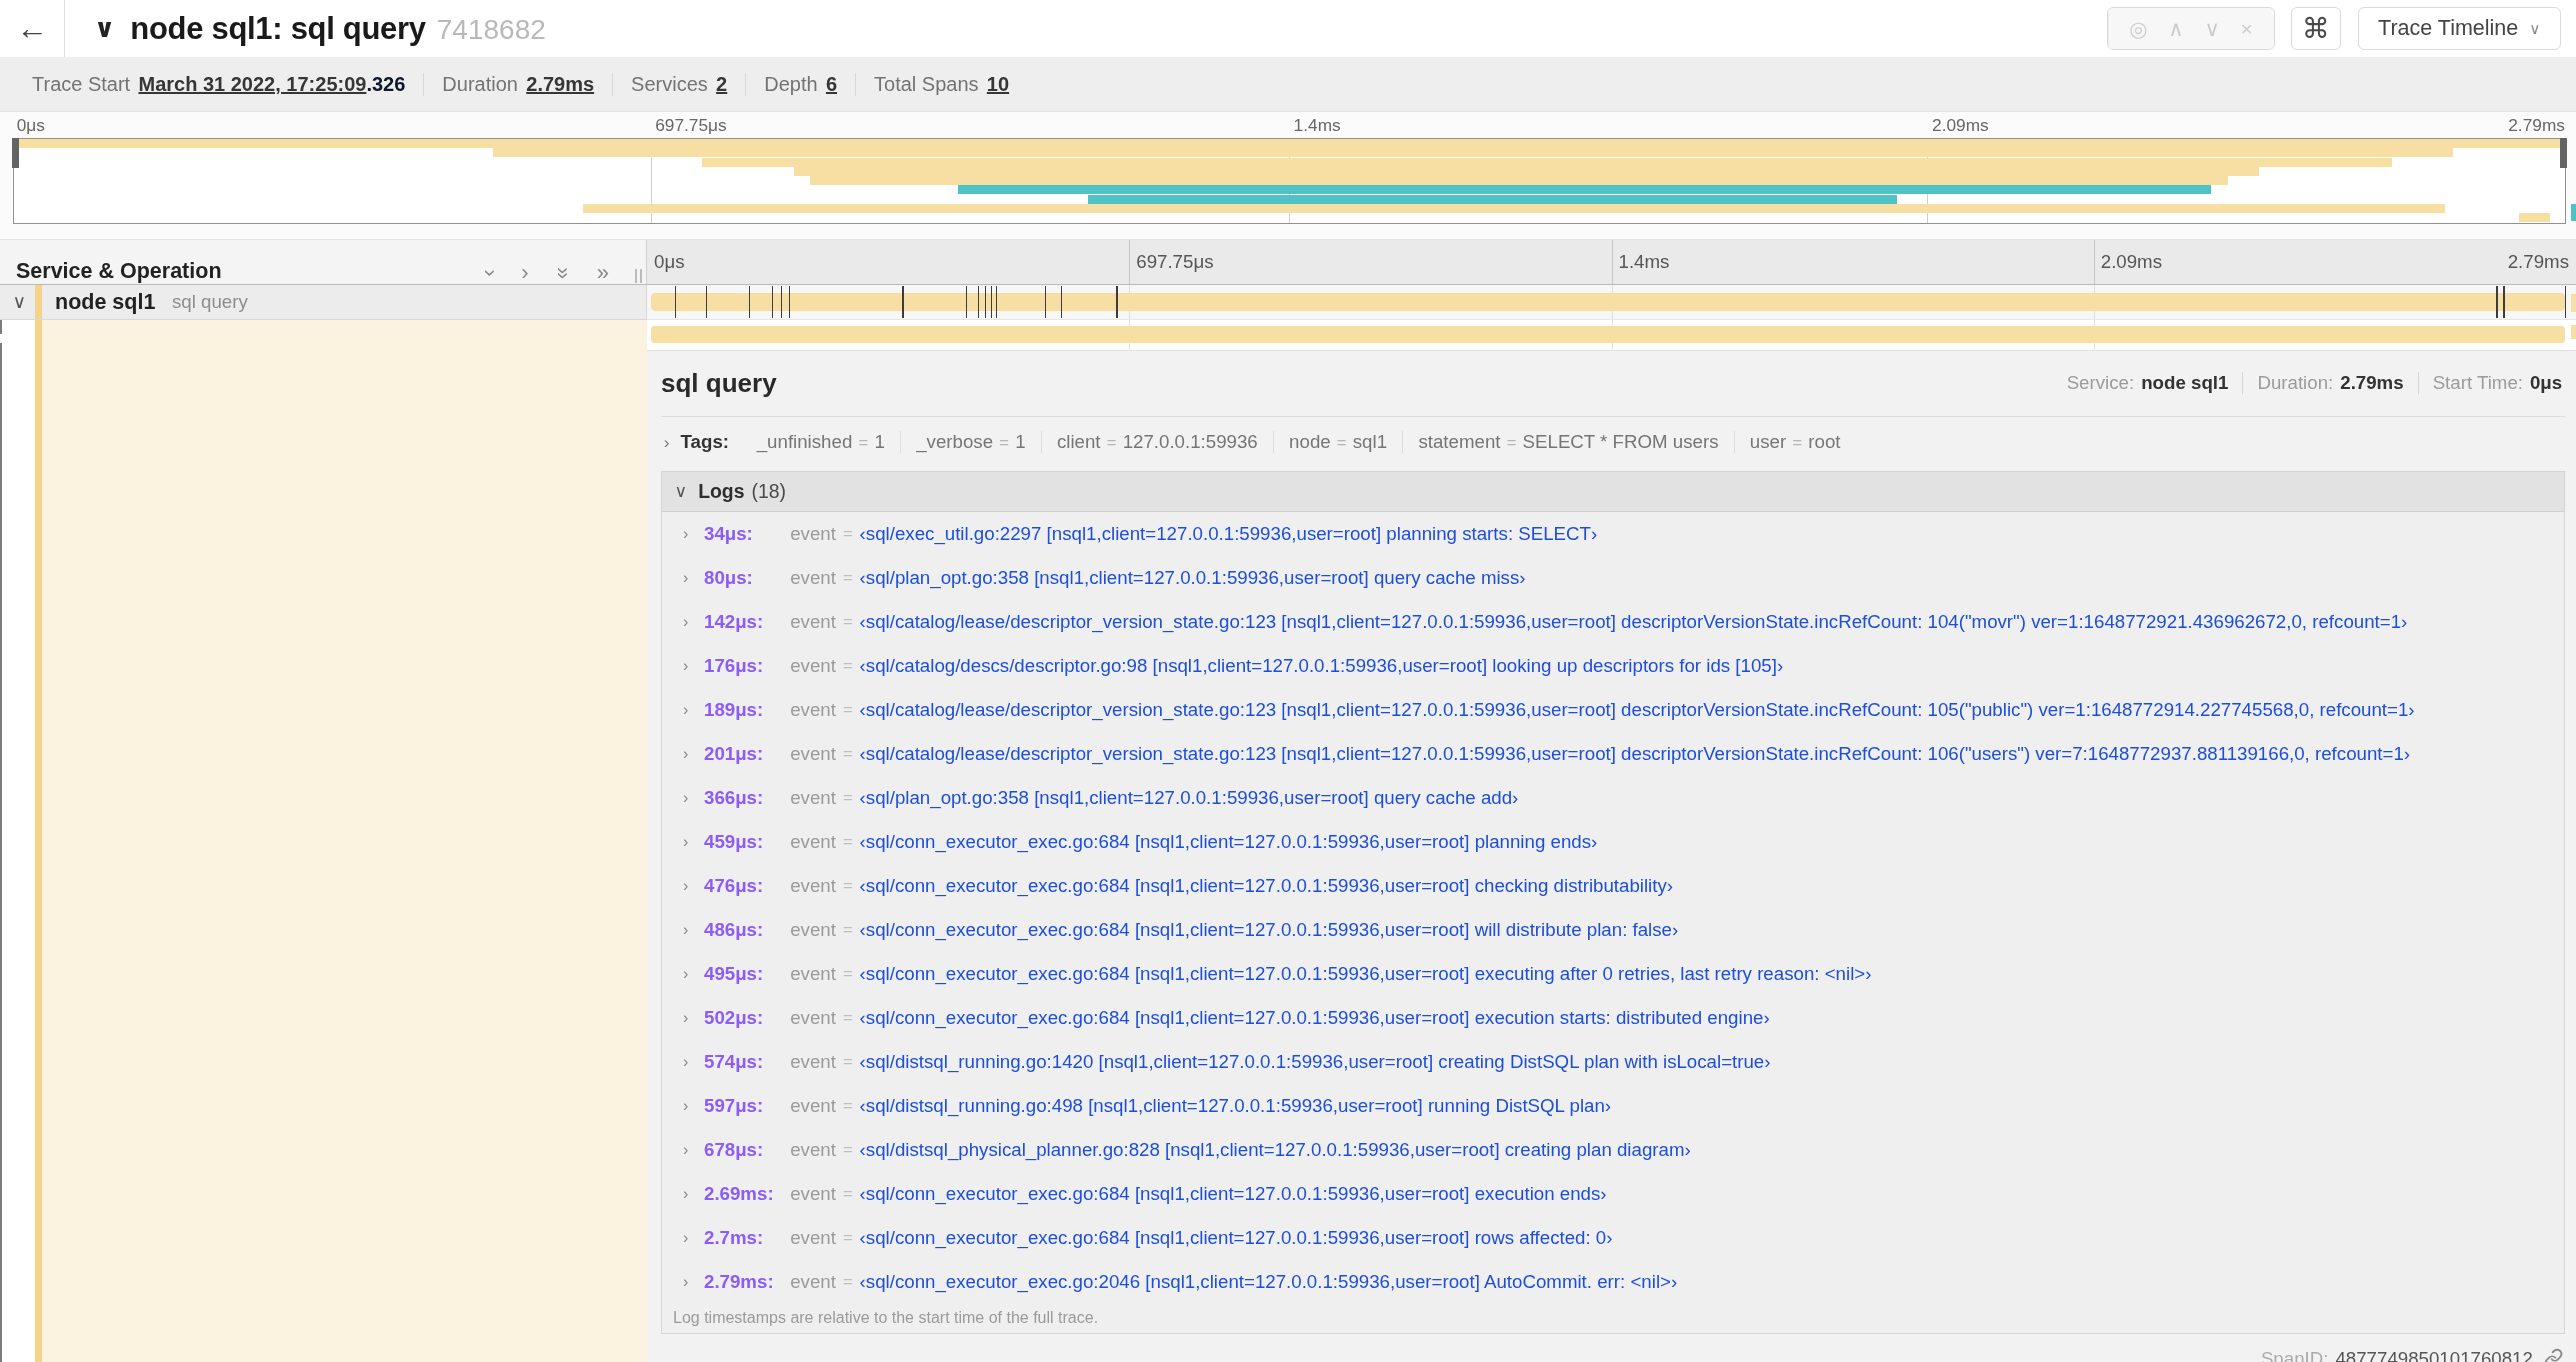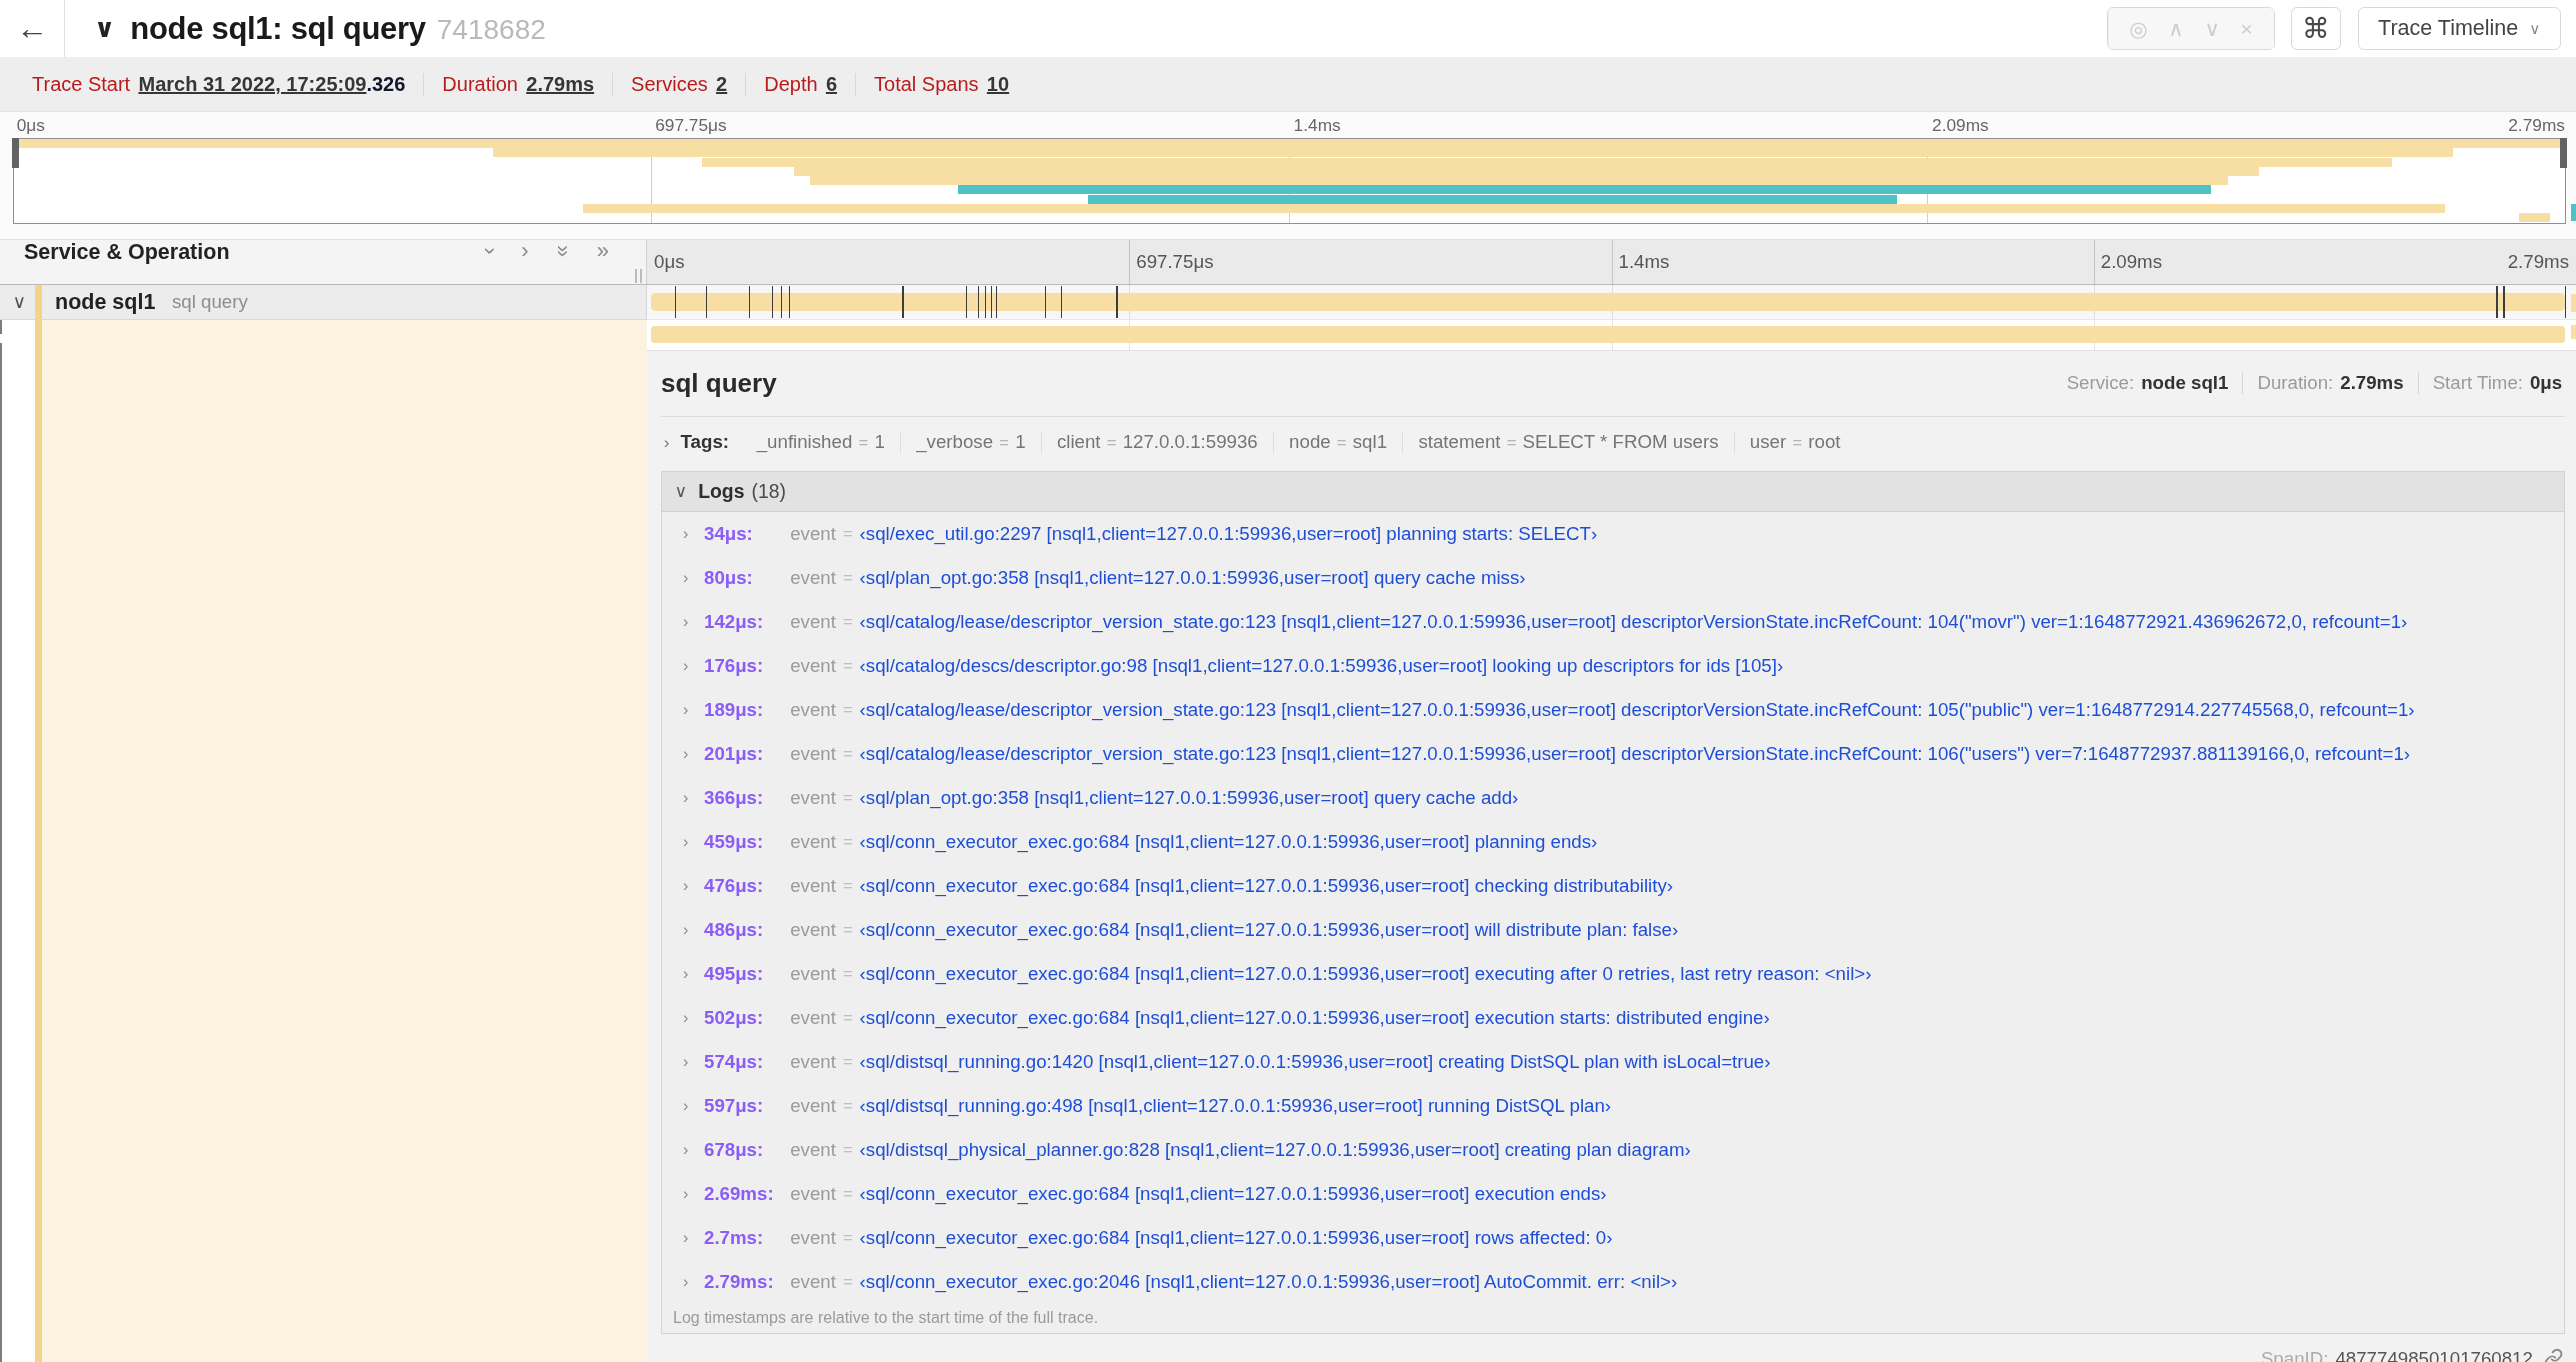--- a/index.html
+++ b/index.html
@@ -21,38 +21,38 @@
   .find-suffix { width:166px; background:#f7f7f7; border-left:0.7px solid #ececec; display:flex; align-items:center; justify-content:space-evenly; color:#cccccc; font-size:21px; }
   .find-suffix span { cursor:pointer; }
   .cmd-btn { height:43px; width:50px; border:0.7px solid #d9d9d9; border-radius:6.2px; display:flex; align-items:center; justify-content:center; font-size:28px; color:#4a4a4a; background:#fff; cursor:pointer; }
   .view-btn { height:43px; padding:0 19.4px; border:0.7px solid #d9d9d9; border-radius:6.2px; display:flex; align-items:center; gap:11px; font-size:21.5px; color:#444; background:#fff; cursor:pointer; white-space:nowrap; }
   .view-btn .small-chev { font-size:15.2px; color:#888; }
 
   
   .summary-bar { position:absolute; top:57px; left:0; right:0; height:55px; background:#eeeeee; border-bottom:0.7px solid #e2e2e2; display:flex; align-items:center; padding-left:14px; font-size:20px; }
   .summary-item { padding:0 18px; border-right:0.7px solid #d8d8d8; white-space:nowrap; }
   .summary-item:last-child { border-right:none; }
-  .summary-item .lbl { color:#b91c1c; margin-right:8.3px; }
+  .summary-item .lbl { color:#737373; margin-right:8.3px; }
   .summary-item .val { color:#363636; font-weight:700;text-decoration:underline; }
   .summary-item .sfx { color:#0f172a; font-weight:700; }
 
   
   .minimap { position:absolute; top:112px; left:0; right:0; height:127px; background:#fbfbfb; }
   .mini-labels { position:absolute; top:2.8px; left:12.5px; right:9.7px; height:22px; font-size:17.3px; color:#666; }
   .mini-label { position:absolute; top:0; transform:translateX(4.2px); white-space:nowrap; }
   .mini-label.last { transform:none; right:1.4px; }
   .mini-canvas { position:absolute; top:26px; left:12.5px; right:9.7px; height:86px; background:#fff; border:1.4px solid #909090; }
   .mini-grid { position:absolute; top:0; bottom:0; width:0.7px; background:#cfcfcf; }
   .mini-span { position:absolute; height:9px; }
   .mini-handle { position:absolute; top:-1.4px; width:7px; height:30.5px; background:#636363; cursor:ew-resize; }
   .mini-handle.left { left:-1.4px; } .mini-handle.right { right:-1.4px; }
 
   
   .tl-header { position:absolute; top:239px; left:0; right:0; height:46px; border-top:0.7px solid #e3e3e3; border-bottom:1.4px solid #b9b9b9; display:flex; }
-  .tlh-left { width:647px; background:#f4f4f4; border-right:0.7px solid #cfcfcf; display:flex; align-items:flex-start; padding-left:24px; position:relative; }
+  .tlh-left { width:647px; background:#f4f4f4; border-right:0.7px solid #cfcfcf; display:flex; align-items:flex-end; padding-left:16px; position:relative; }
   .tlh-label { font-size:21.5px; font-weight:700; color:#222; }
   .tlh-icons { margin-left:auto; margin-right:37px; display:flex; gap:28px; color:#8a8a8a; font-size:22px; }
   .tlh-icons span { cursor:pointer; line-height:1; }
   .rot90 { display:inline-block; transform:rotate(90deg); }
   .grip { position:absolute; right:4.2px; bottom:1.4px; display:flex; gap:2.8px; cursor:col-resize; }
   .grip i { display:block; width:2.1px; height:14px; background:#bbb; }
   .tlh-right { flex:1; background:#eaeaea; position:relative; }
   .ruler-label { position:absolute; top:50%; transform:translateY(-50%); font-size:18.7px; color:#555; padding-left:7px; white-space:nowrap; }
   .ruler-label.last { padding-left:0; padding-right:7px; right:0; }
   .v-grid { position:absolute; top:0; bottom:0; width:0.7px; background:#c4c4c4; }

